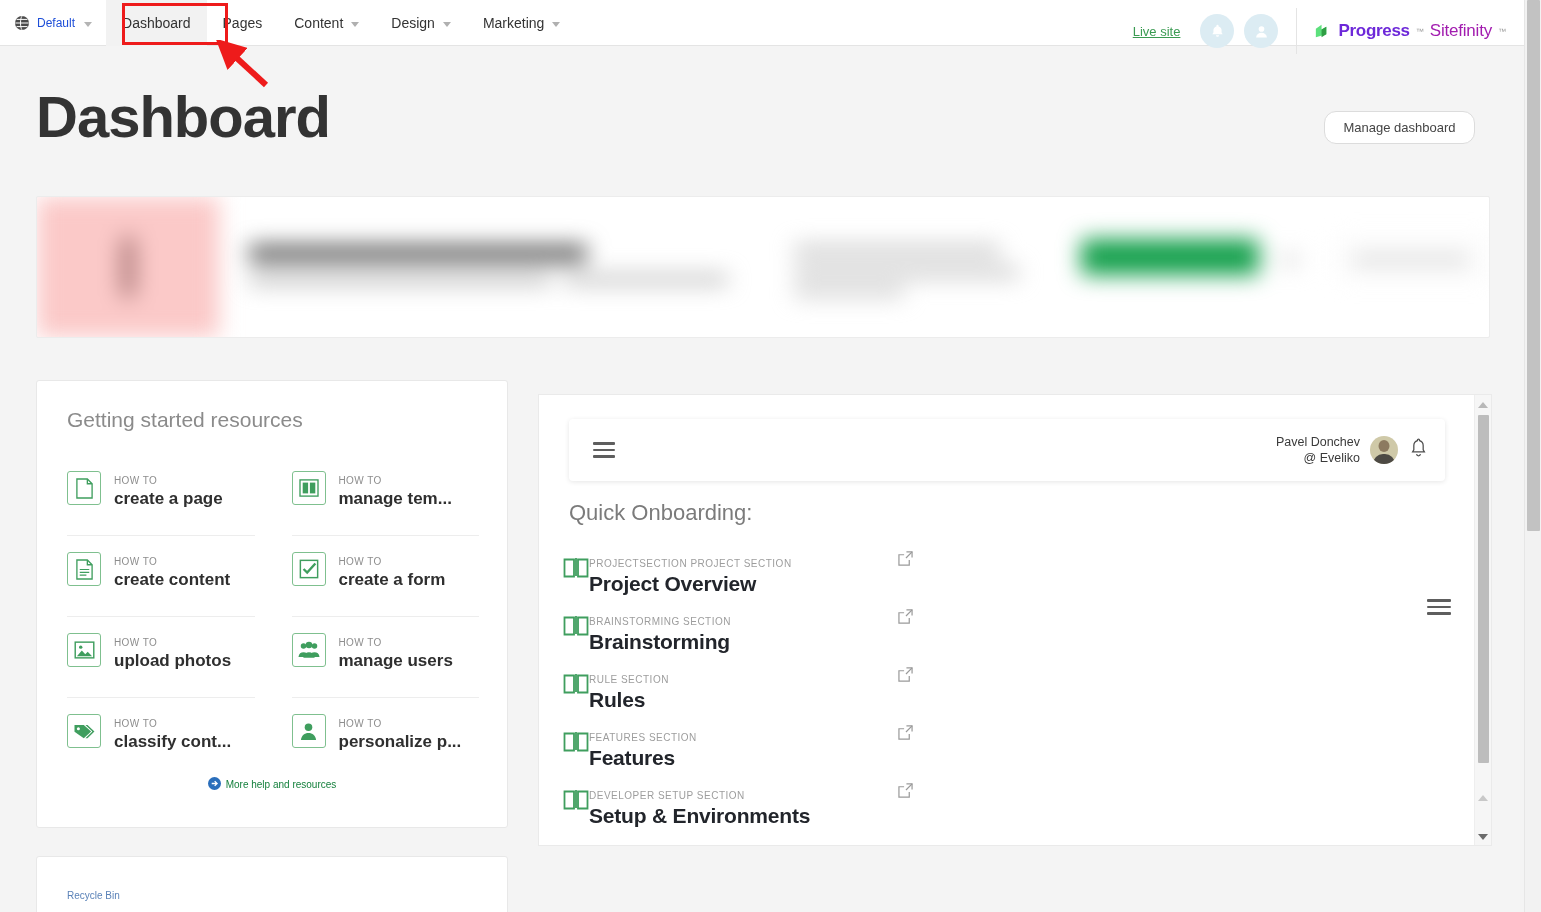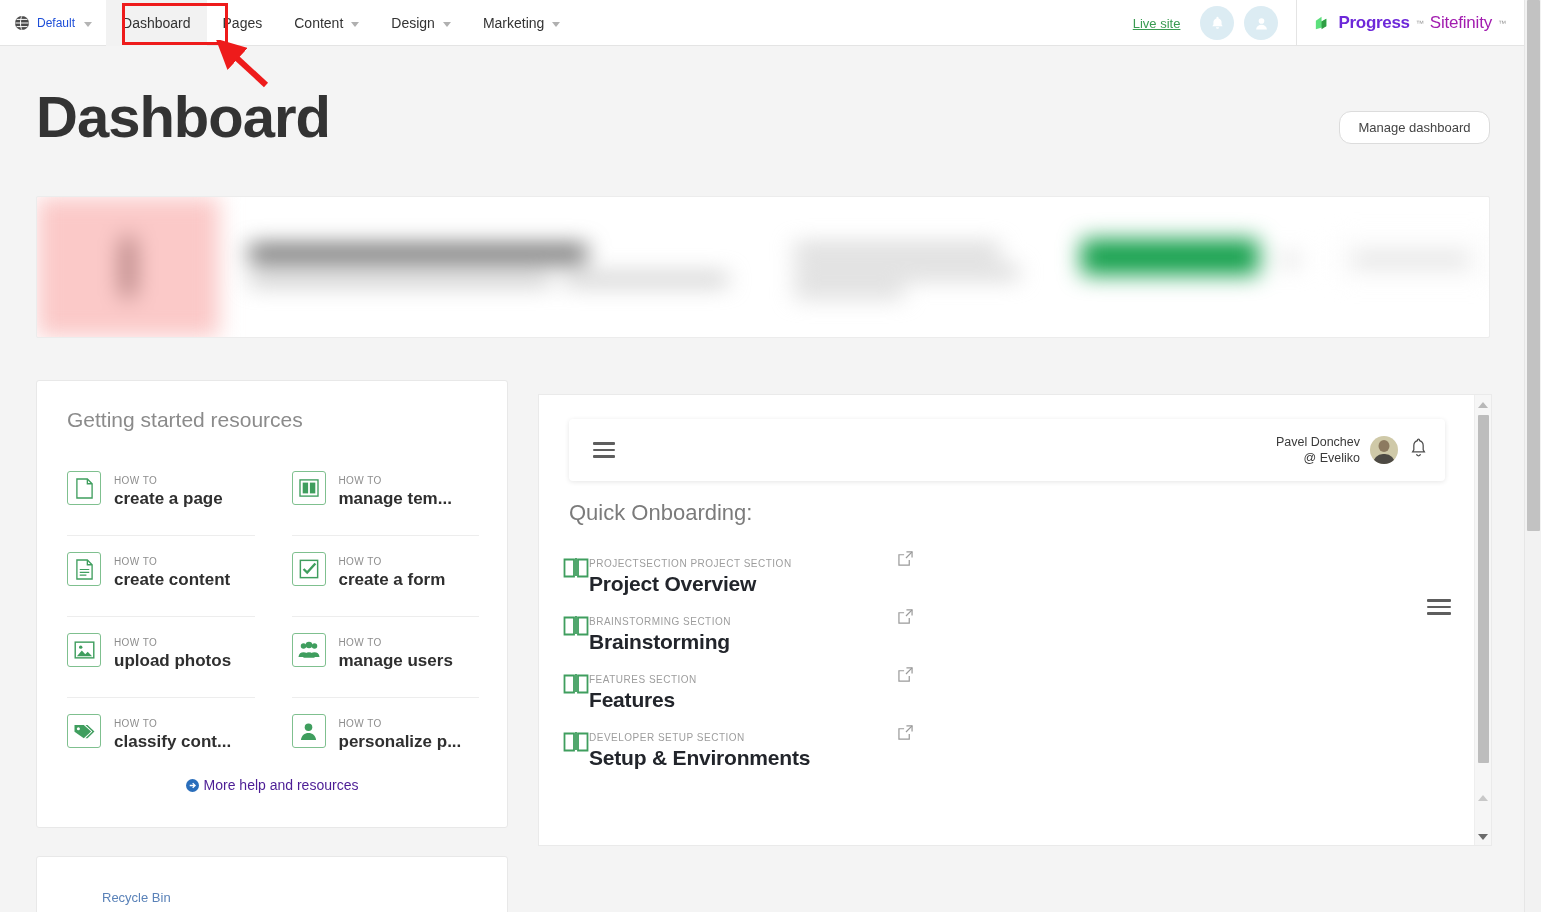--- a/index.html
+++ b/index.html
@@ -77,21 +77,21 @@
     cursor: pointer;
     white-space: nowrap;
   }
   .nav-item.active {
     background: #f2f2f2;
   }
   .nav-item .caret { border-top-color: #b0b0b0; }
 
   .nav-right {
     position: absolute;
-    right: 0; top: 0;
+    right: 0; top: 8px;
     height: 46px;
     display: flex;
     align-items: center;
   }
   .live-site {
     font-size: 13px;
     color: #3a9b52;
     text-decoration: underline;
     margin-right: 20px;
     cursor: pointer;
@@ -139,21 +139,21 @@
     position: absolute;
     left: 36px; top: 88px;
     font-size: 58px;
     font-weight: bold;
     color: #333333;
     letter-spacing: -1px;
     line-height: 1;
   }
   .manage-dash-btn {
     position: absolute;
-    right: 34px; top: 111px;
+    right: 49px; top: 111px;
     width: 151px; height: 33px;
     background: #ffffff;
     border: 1px solid #dcdcdc;
     border-radius: 12px;
     font-size: 13px;
     color: #444;
     cursor: pointer;
     font-family: "Liberation Sans", sans-serif;
   }
 
@@ -266,42 +266,41 @@
     font-size: 17px;
     font-weight: bold;
     color: #2f2f2f;
     line-height: 22px;
     white-space: nowrap;
   }
   .more-help {
     position: absolute;
     left: 0; right: 0; top: 396px;
     text-align: center;
-    font-size: 14px;
-    color: #4c1d95;
+    font-size: 10px;
+    color: #15803d;
     cursor: pointer;
   }
   .more-help .arrow-ico {
     display: inline-block;
     vertical-align: -2px;
     margin-right: 5px;
   }
 
   
   .card-recycle {
     left: 36px; top: 856px;
     width: 472px; height: 120px;
   }
   .recycle-link {
     position: absolute;
     left: 30px; top: 33px;
-    font-size: 13px;
+    font-size: 10px;
     color: #5a82b8;
     cursor: pointer;
-    margin-left: 35px;
   }
 
   
   .widget-panel {
     position: absolute;
     left: 538px; top: 394px;
     width: 954px; height: 452px;
     background: #bef264;
     border: 1px solid #eaeaea;
     overflow: hidden;
@@ -791,20 +790,40 @@
             </span>
             <span class="wi-ext">
               <svg width="15" height="15" viewBox="0 0 16 16">
                 <path d="M9 1h6v6" stroke="#9a9a9a" stroke-width="1.3" fill="none"></path>
                 <path d="M15 1l-6.5 6.5" stroke="#9a9a9a" stroke-width="1.3" fill="none"></path>
                 <path d="M12 9.5V15H1V4h5.5" stroke="#9a9a9a" stroke-width="1.3" fill="none"></path>
               </svg>
             </span>
           </div>
 
+          <div class="wi-row">
+            <span class="wi-book">
+              <svg width="26" height="22" viewBox="0 0 26 22">
+                <path d="M1.5 2.5h9.5v17H1.5z" fill="none" stroke="#3f9e5e" stroke-width="1.8"></path>
+                <path d="M15 2.5h9.5v17H15z" fill="none" stroke="#3f9e5e" stroke-width="1.8"></path>
+                <path d="M13 1v18" stroke="#3f9e5e" stroke-width="1.8"></path>
+              </svg>
+            </span>
+            <span class="wi-rowtxt">
+              <span class="wi-kicker">RULE SECTION</span><br>
+              <span class="wi-name">Rules</span>
+            </span>
+            <span class="wi-ext">
+              <svg width="15" height="15" viewBox="0 0 16 16">
+                <path d="M9 1h6v6" stroke="#9a9a9a" stroke-width="1.3" fill="none"></path>
+                <path d="M15 1l-6.5 6.5" stroke="#9a9a9a" stroke-width="1.3" fill="none"></path>
+                <path d="M12 9.5V15H1V4h5.5" stroke="#9a9a9a" stroke-width="1.3" fill="none"></path>
+              </svg>
+            </span>
+          </div>
 
           <div class="wi-row">
             <span class="wi-book">
               <svg width="26" height="22" viewBox="0 0 26 22">
                 <path d="M1.5 2.5h9.5v17H1.5z" fill="none" stroke="#3f9e5e" stroke-width="1.8"></path>
                 <path d="M15 2.5h9.5v17H15z" fill="none" stroke="#3f9e5e" stroke-width="1.8"></path>
                 <path d="M13 1v18" stroke="#3f9e5e" stroke-width="1.8"></path>
               </svg>
             </span>
             <span class="wi-rowtxt">

